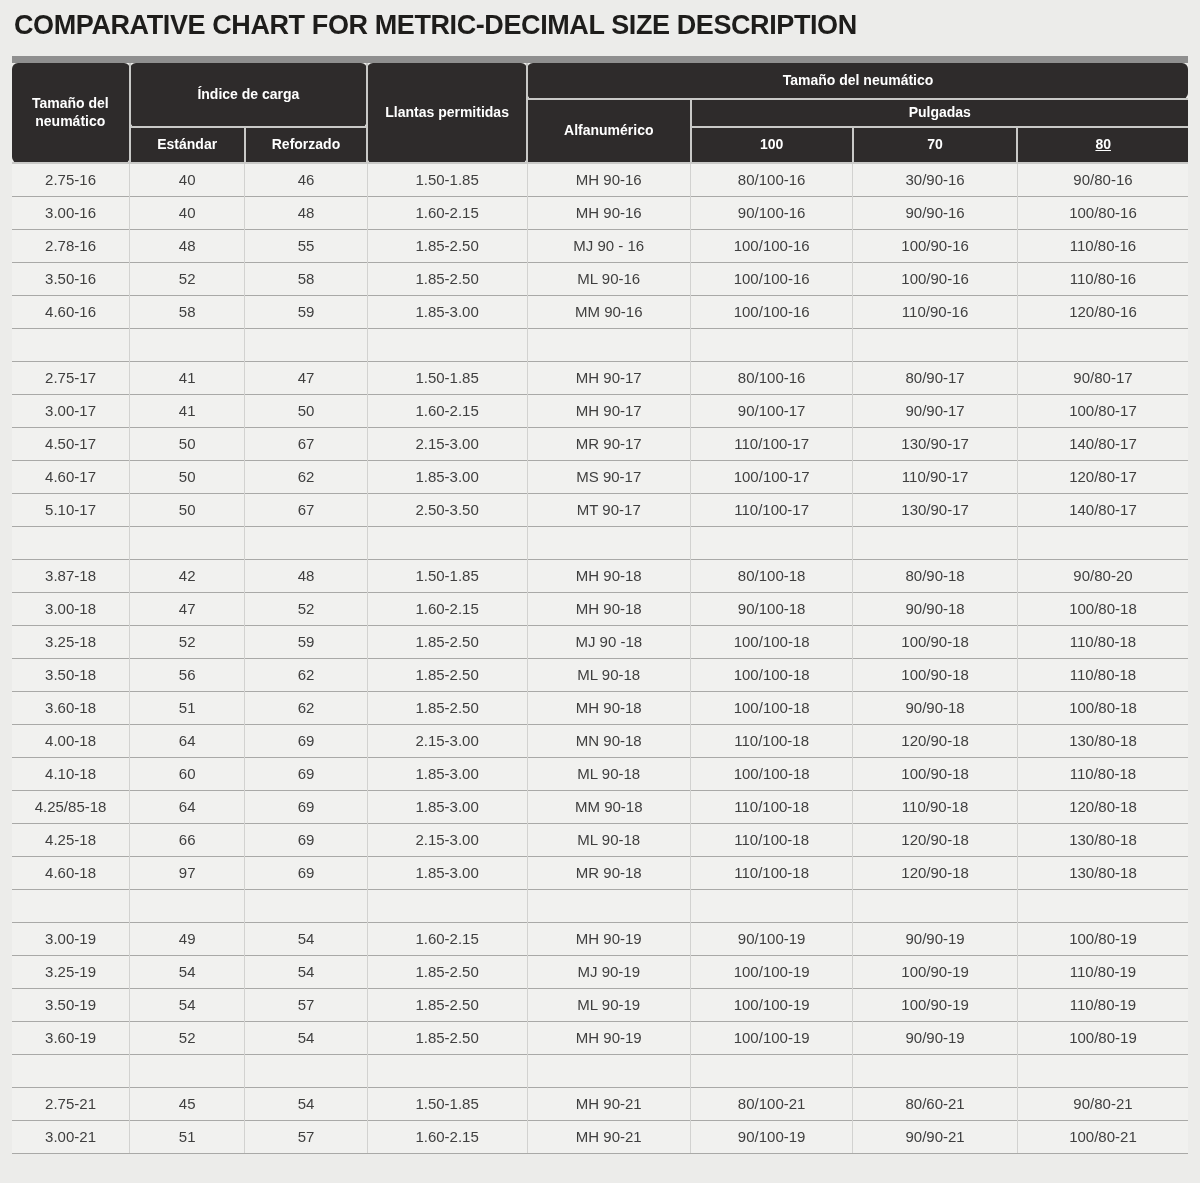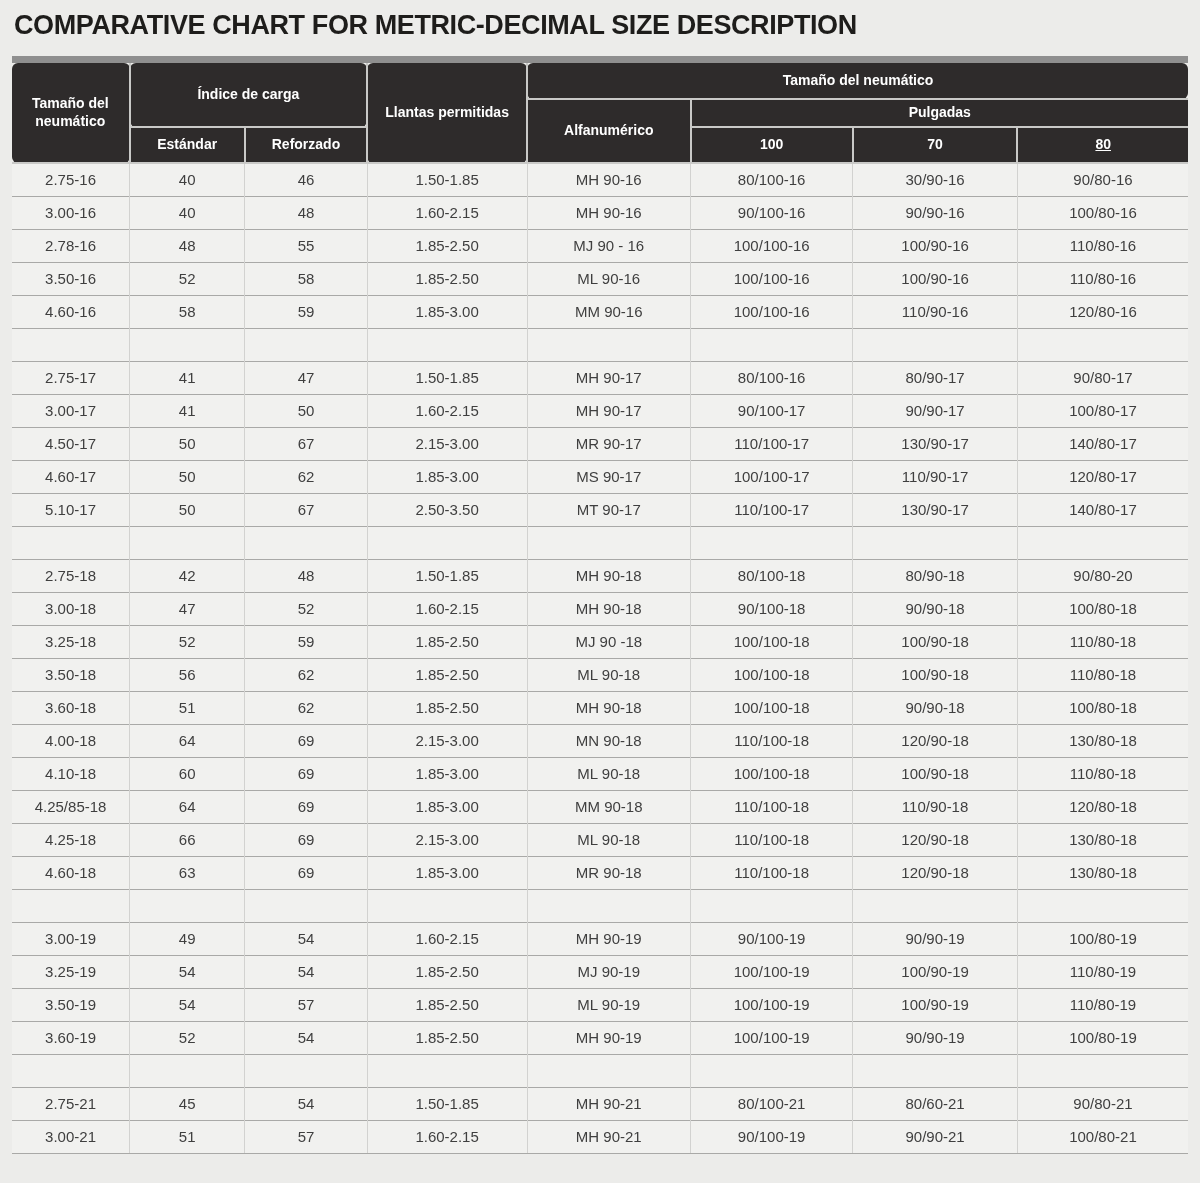--- a/index.html
+++ b/index.html
@@ -228,21 +228,21 @@
           <td>&nbsp;</td>
           <td>&nbsp;</td>
           <td>&nbsp;</td>
           <td>&nbsp;</td>
           <td>&nbsp;</td>
           <td>&nbsp;</td>
           <td>&nbsp;</td>
           <td>&nbsp;</td>
         </tr>
         <tr>
-          <td>2.75-18</td>
+          <td>3.87-18</td>
           <td>42</td>
           <td>48</td>
           <td>1.50-1.85</td>
           <td>MH 90-18</td>
           <td>80/100-18</td>
           <td>80/90-18</td>
           <td>90/80-20</td>
         </tr>
         <tr>
           <td>3.00-18</td>
@@ -319,21 +319,21 @@
           <td>66</td>
           <td>69</td>
           <td>2.15-3.00</td>
           <td>ML 90-18</td>
           <td>110/100-18</td>
           <td>120/90-18</td>
           <td>130/80-18</td>
         </tr>
         <tr>
           <td>4.60-18</td>
-          <td>63</td>
+          <td>97</td>
           <td>69</td>
           <td>1.85-3.00</td>
           <td>MR 90-18</td>
           <td>110/100-18</td>
           <td>120/90-18</td>
           <td>130/80-18</td>
         </tr>
         <tr>
           <td>&nbsp;</td>
           <td>&nbsp;</td>

